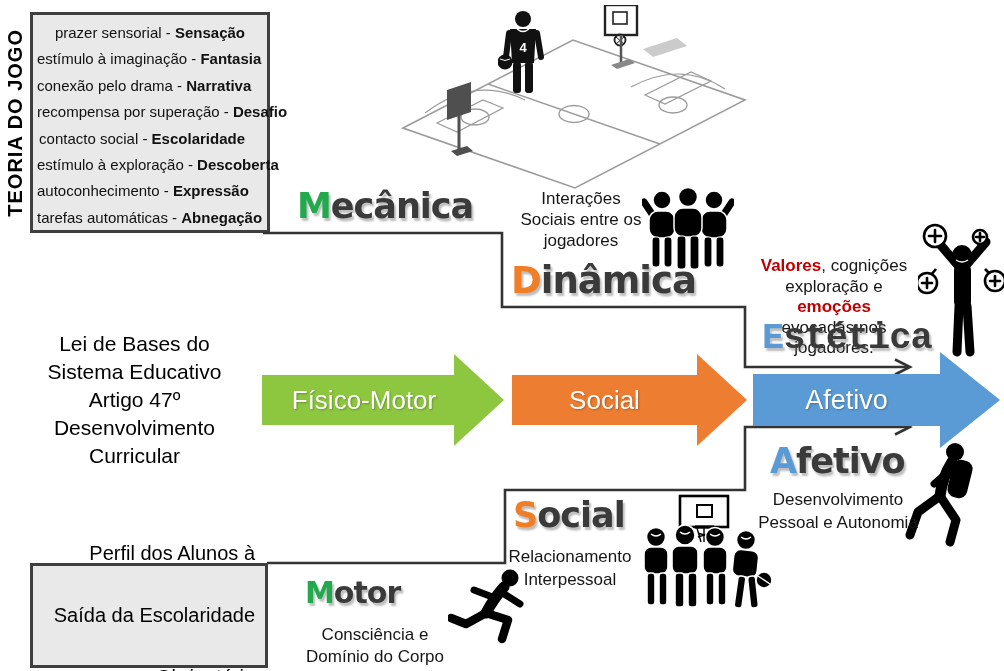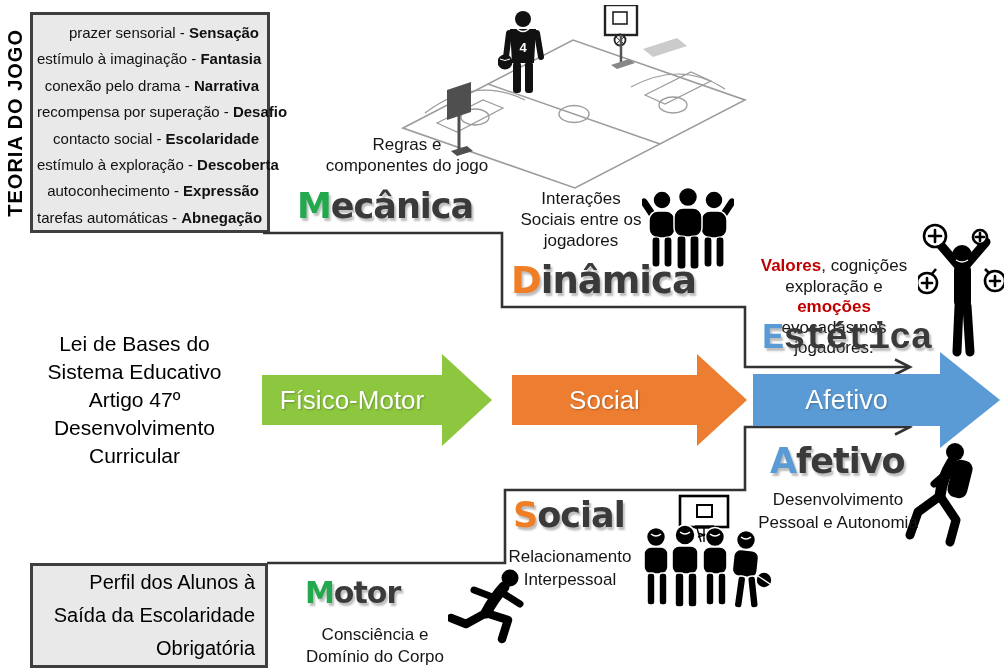--- a/index.html
+++ b/index.html
@@ -4,21 +4,21 @@
 <style>
   html,body{margin:0;padding:0;background:#fff;}
   #canvas{position:relative;width:1004px;height:671px;background:#fff;overflow:hidden;
           font-family:"Liberation Sans",sans-serif;color:#1a1a1a;}
   .abs{position:absolute;}
 
   
   .gray-box{background:#e9e9e9;border:3px solid #3f3f3f;box-sizing:border-box;}
 
   
-  #teoria-box{left:30px;top:12px;width:240px;height:221px;padding:5px 8px 0 4px;}
+  #teoria-box{left:30px;top:12px;width:240px;height:221px;padding:5px 22px 0 4px;}
   .teoria-row{font-size:15px;line-height:26.4px;text-align:right;white-space:nowrap;color:#111;}
   #teoria-side{left:0;top:12px;width:30px;height:221px;display:flex;align-items:center;justify-content:center;}
   #teoria-side span{writing-mode:vertical-rl;transform:rotate(180deg);font-weight:bold;font-size:20px;letter-spacing:1px;color:#000;}
 
   
   .big-label{font-family:"DejaVu Sans",sans-serif;font-weight:bold;color:#3a3a3a;
              text-shadow:2px 3px 2px rgba(110,110,110,.45);letter-spacing:-1px;white-space:nowrap;}
   .init-green{color:#1fa355;color:#23a94d;}
   .init-orange{color:#f07e26;}
   .init-blue{color:#5b9bd5;}
@@ -96,24 +96,20 @@
     <line x1="11" y1="23" x2="8" y2="47" stroke="#111" stroke-width="6" stroke-linecap="round"></line>
     <line x1="39" y1="23" x2="43" y2="47" stroke="#111" stroke-width="6" stroke-linecap="round"></line>
     <circle cx="7" cy="52" r="7.5" fill="#111"></circle>
     <path d="M2,49 Q7,52 12,49" stroke="#fff" stroke-width="1" fill="none"></path>
     <rect x="15" y="52" width="8" height="31" rx="3" fill="#111"></rect>
     <rect x="27" y="52" width="8" height="31" rx="3" fill="#111"></rect>
     <path d="M19,19 Q25,24 31,19" stroke="#fff" stroke-width="1.4" fill="none"></path>
     <text x="25" y="42" text-anchor="middle" fill="#fff" font-size="13" font-weight="bold" font-family="Liberation Sans, sans-serif">4</text>
   </svg>
 
-  <div class="abs caption" style="left:298px;top:134px;width:218px;z-index:4;">
-    <div>Regras e</div>
-    <div>componentes do jogo</div>
-  </div>
   <div class="abs big-label" style="left:297px;top:186px;font-size:35px;z-index:4;">
     <span class="init-green">M</span><span>ecânica</span>
   </div>
 
   <div class="abs caption" style="left:515px;top:188px;width:132px;z-index:4;">
     <div>Interações</div>
     <div>Sociais entre os</div>
     <div>jogadores</div>
   </div>
   <svg class="abs" style="left:642px;top:186px;width:92px;height:84px;z-index:4;" viewBox="0 0 92 84">
@@ -177,21 +173,21 @@
 
   <div class="abs" id="lei-text" style="z-index:4;">
     <div>Lei de Bases do</div>
     <div>Sistema Educativo</div>
     <div>Artigo 47º</div>
     <div>Desenvolvimento</div>
     <div>Curricular</div>
   </div>
 
   <div class="abs fat-arrow" style="left:262px;top:354px;height:92px;z-index:3;">
-    <div class="body" style="width:180px;height:50px;background:#8dc63f;">Físico-Motor</div>
+    <div class="body" style="width:180px;height:50px;background:#8dc63f;padding-left:12px;">Físico-Motor</div>
     <div class="tip" style="border-top:46px solid transparent;border-bottom:46px solid transparent;border-left:50px solid #8dc63f;"></div>
   </div>
   <div class="abs fat-arrow" style="left:512px;top:354px;height:92px;z-index:3;">
     <div class="body" style="width:185px;height:50px;background:#ed7d31;">Social</div>
     <div class="tip" style="border-top:46px solid transparent;border-bottom:46px solid transparent;border-left:50px solid #ed7d31;"></div>
   </div>
   <div class="abs fat-arrow" style="left:753px;top:352px;height:96px;z-index:3;">
     <div class="body" style="width:187px;height:52px;background:#5b9bd5;font-size:27px;">Afetivo</div>
     <div class="tip" style="border-top:48px solid transparent;border-bottom:48px solid transparent;border-left:60px solid #5b9bd5;"></div>
   </div>
@@ -264,19 +260,19 @@
     <path d="M53,26 L72,38" stroke="#000" stroke-width="7" fill="none" stroke-linecap="round"></path>
     <path d="M47,32 L26,24" stroke="#000" stroke-width="7" fill="none" stroke-linecap="round"></path>
     <path d="M38,47 L60,54 L54,73" stroke="#000" stroke-width="8.5" fill="none" stroke-linecap="round" stroke-linejoin="round"></path>
     <path d="M38,47 L18,58 L3,52" stroke="#000" stroke-width="8.5" fill="none" stroke-linecap="round" stroke-linejoin="round"></path>
   </svg>
   <div class="abs caption" style="left:293px;top:624px;width:164px;line-height:22px;z-index:4;">
     <div>Consciência e</div>
     <div>Domínio do Corpo</div>
   </div>
 
-  <div class="abs gray-box" id="perfil-box" style="z-index:2;">
+  <div class="abs gray-box" id="perfil-box" style="z-index:2;gap:29px;">
     <div>Perfil dos Alunos à</div>
     <div>Saída da Escolaridade</div>
     <div>Obrigatória</div>
   </div>
 
 </div>
 
 </body></html>

